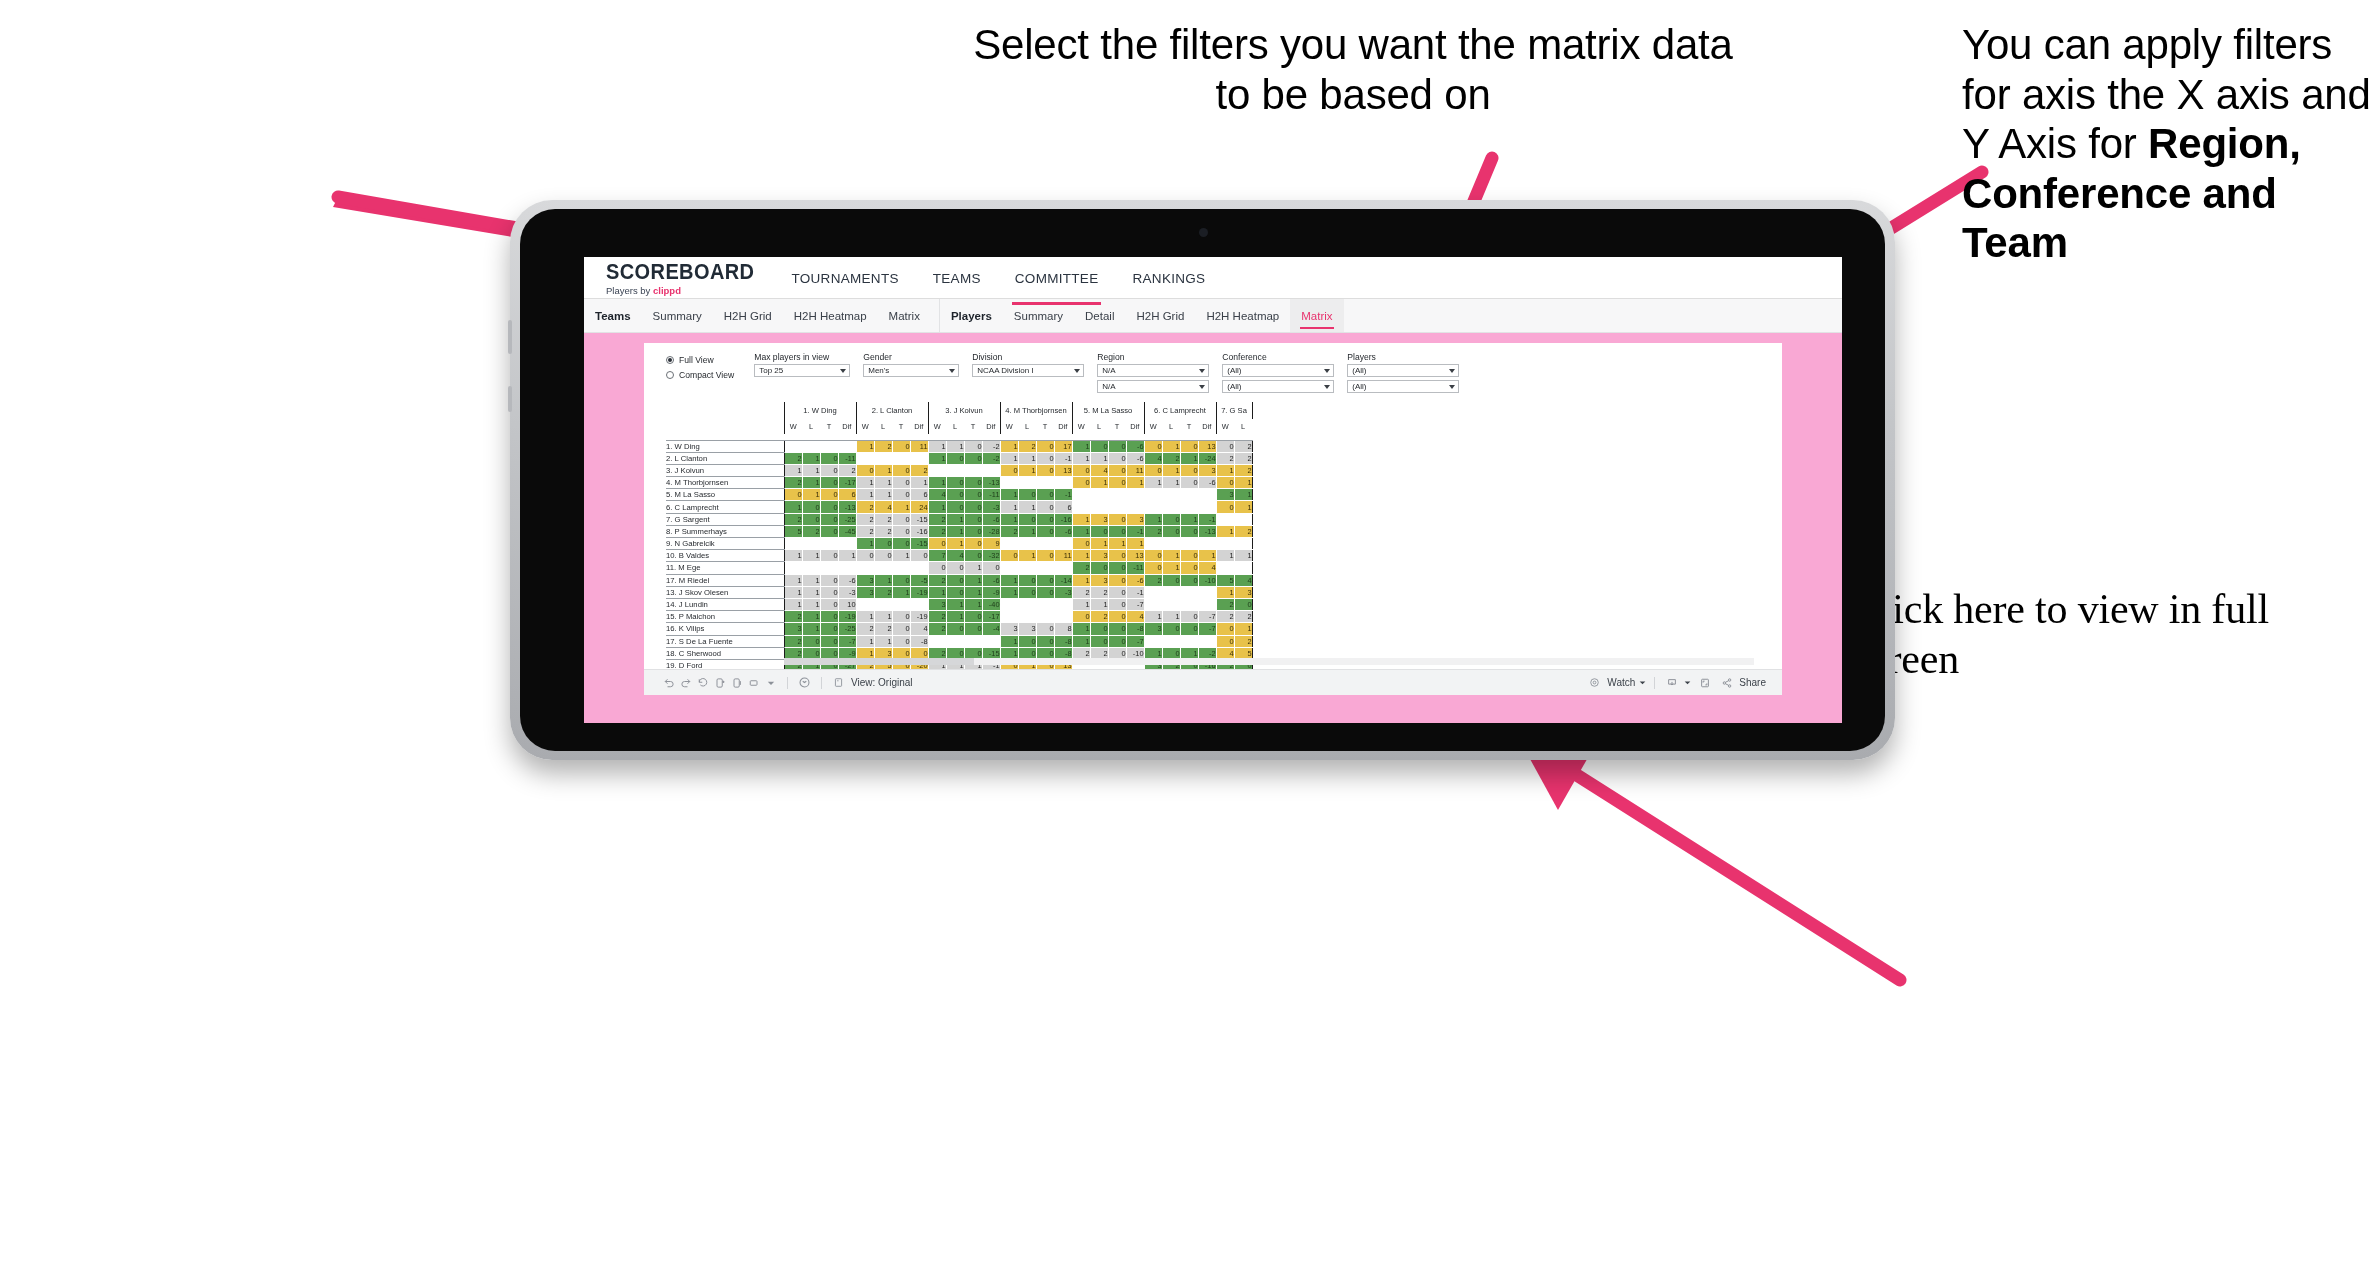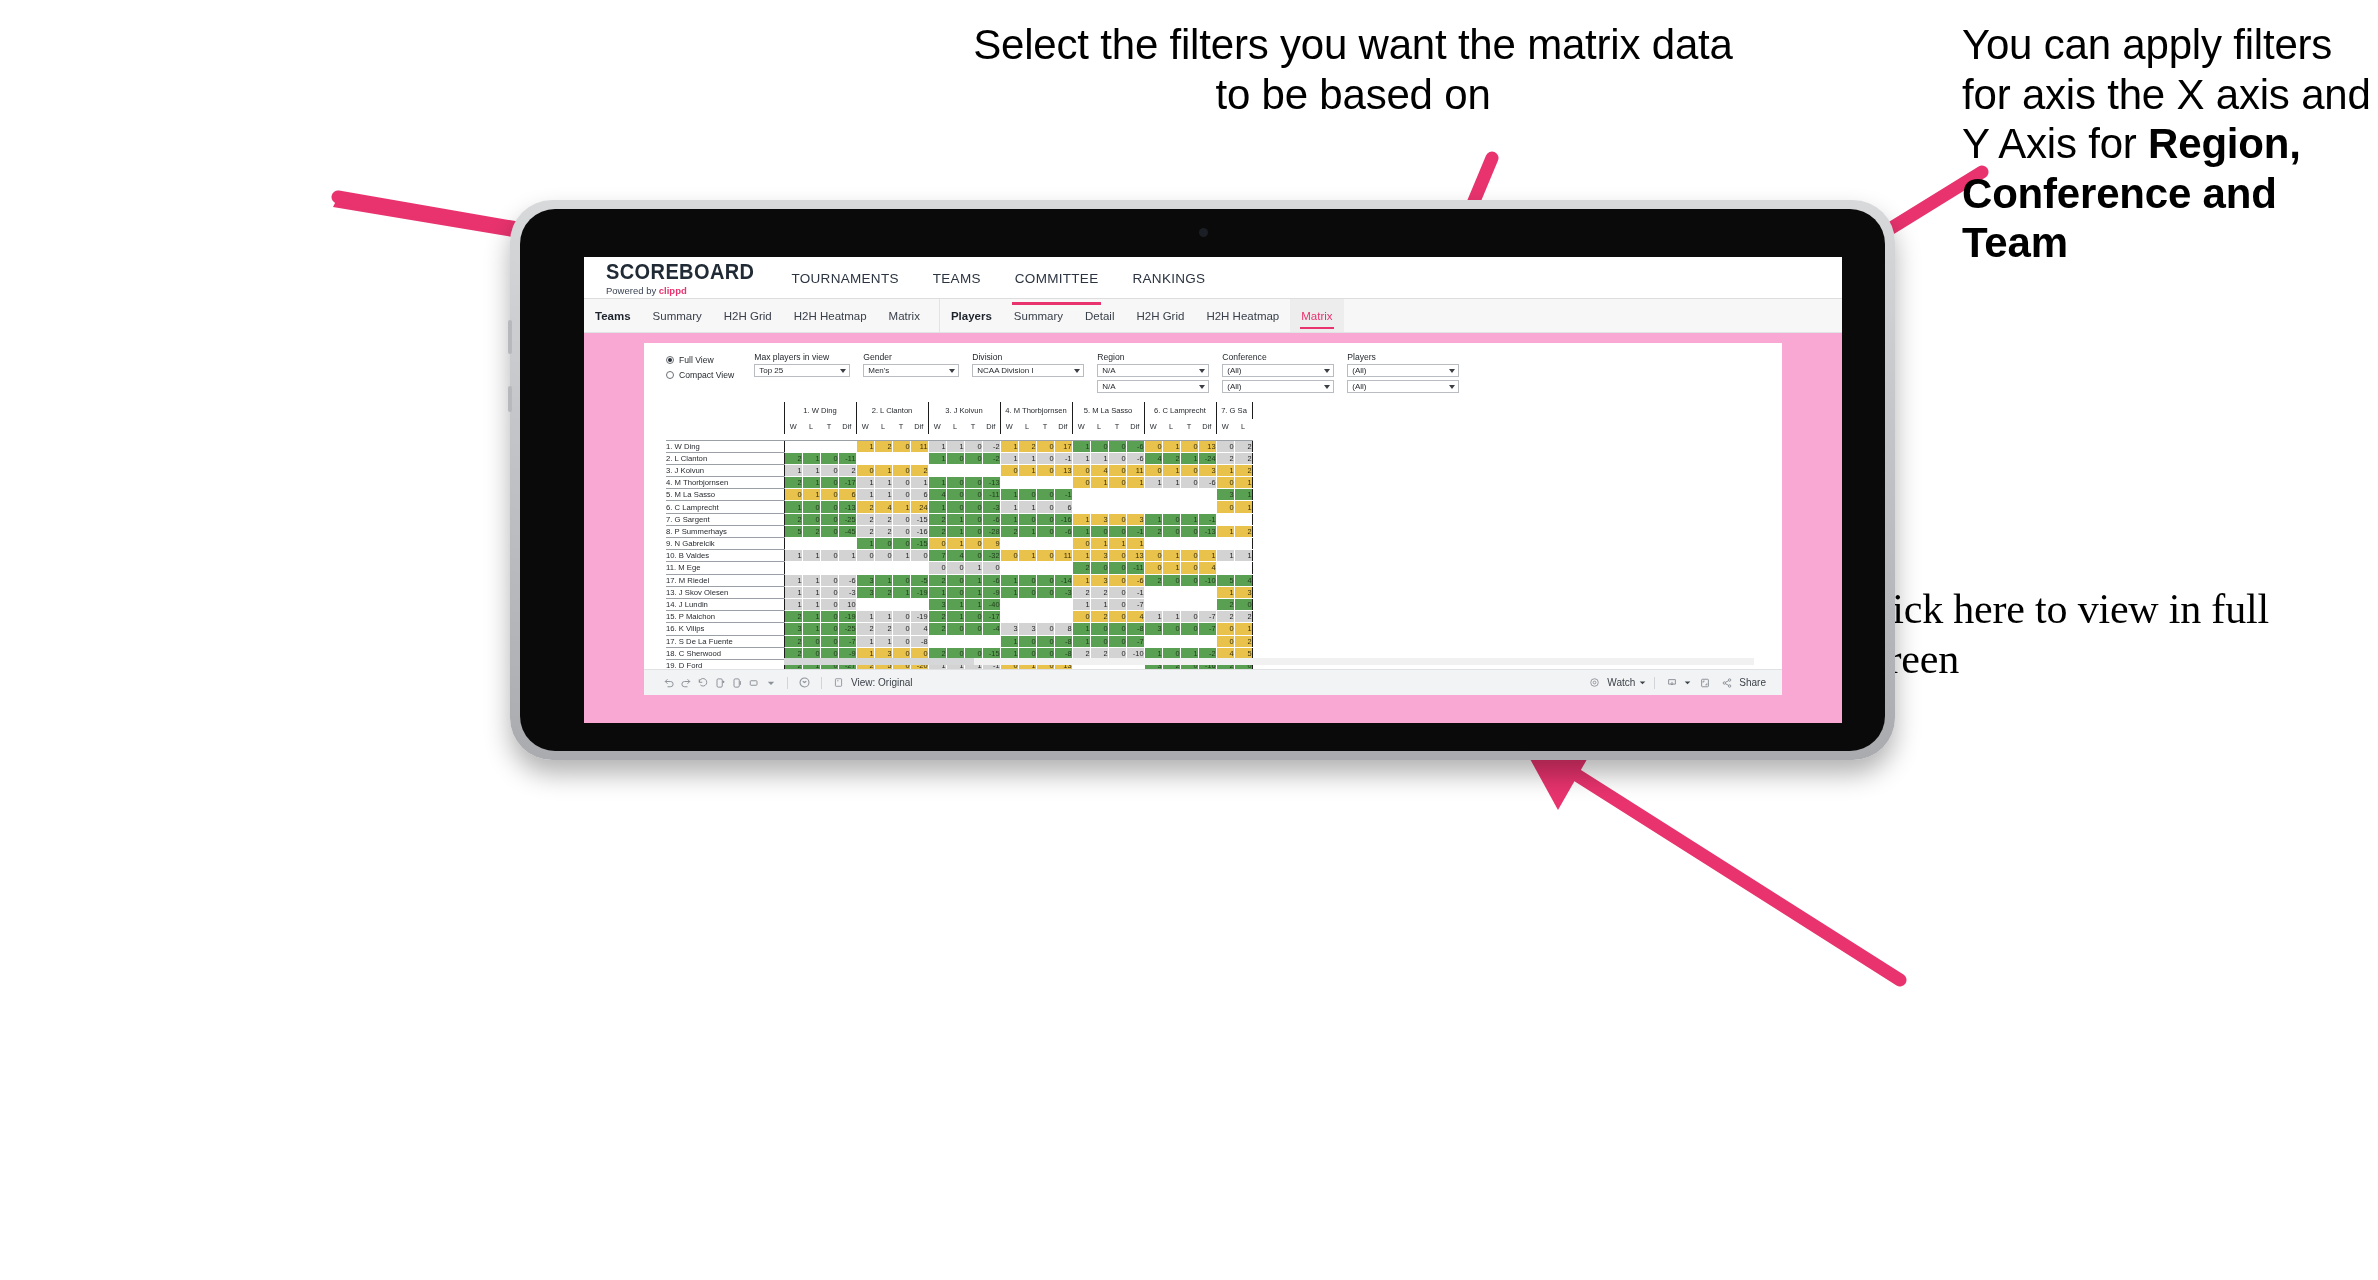--- a/index.html
+++ b/index.html
@@ -237,21 +237,21 @@
     <div class="side-btn" style="left:-2px; top:120px; width:4px; height:34px;"></div>
     <div class="side-btn" style="left:-2px; top:186px; width:4px; height:26px;"></div>
     <div id="tablet-screen">
       <div id="tablet-cam"></div>
 
       <div id="viewport">
 
         <div id="topbar">
           <div id="brand">
             <div id="brand-name">SCOREBOARD</div>
-            <div id="brand-sub"><span>Powered by </span><span class="clippd">clippd</span></div>
+            <div id="brand-sub"><span>Players by </span><span class="clippd">clippd</span></div>
           </div>
           <div class="topnav-item">
               <span>TOURNAMENTS</span>
             </div>
           <div class="topnav-item">
               <span>TEAMS</span>
             </div>
           <div class="topnav-item active">
               <span>COMMITTEE</span>
             </div>

